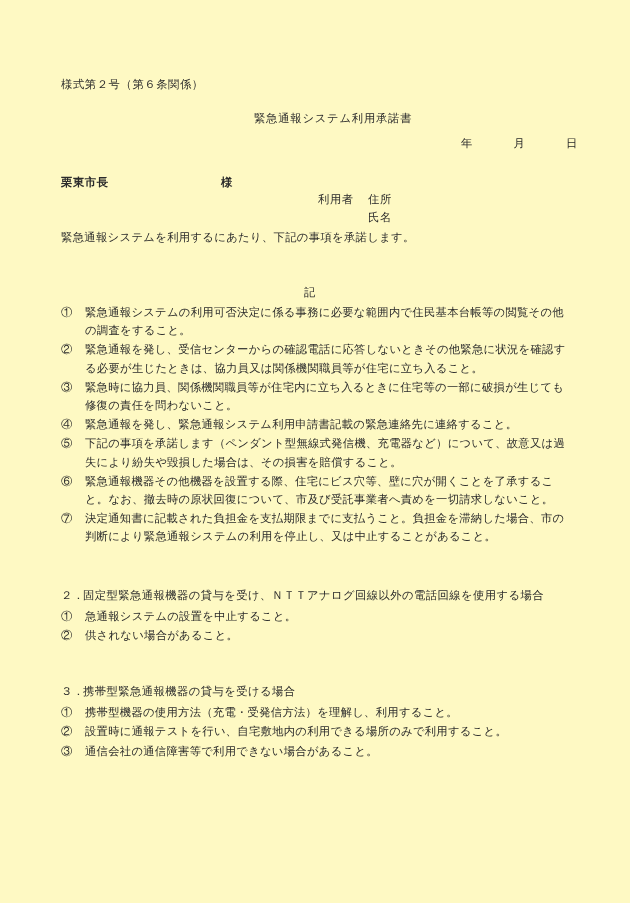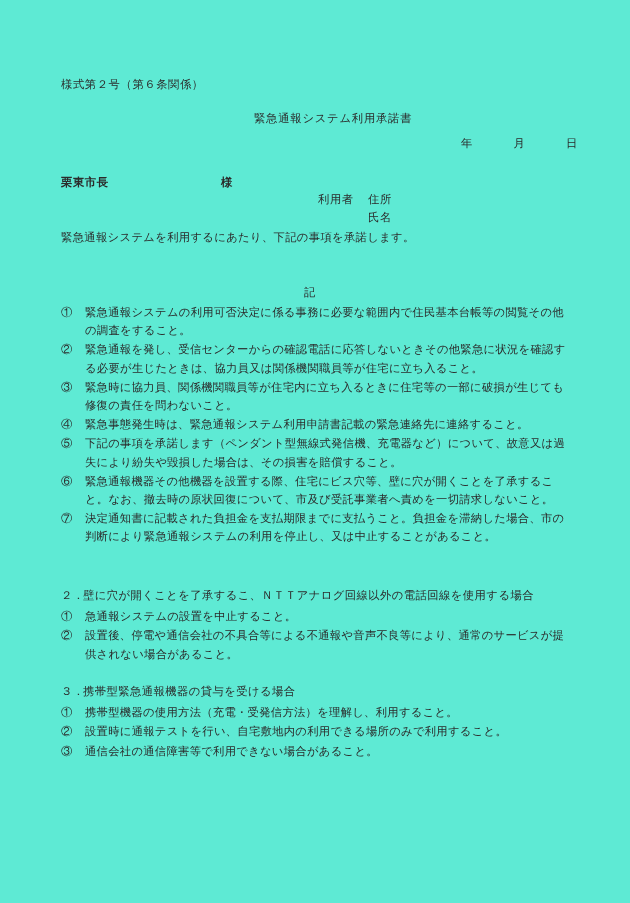--- a/index.html
+++ b/index.html
@@ -9,21 +9,21 @@
     background: #ffffff;
   }
   body {
     font-family: "Liberation Serif", "DejaVu Serif", serif;
     color: #2b2b2b;
   }
   #page {
     position: relative;
     width: 630px;
     height: 903px;
-    background: #5eead4;
+    background: #fef9c3;
     overflow: hidden;
     font-size: 11.3px;
     line-height: 1;
   }
   .row { position: absolute; white-space: nowrap; }
 
   
   .form-no      { left: 61px;  top: 79px;  letter-spacing: 0.6px; }
   .doc-title    { left: 254px; top: 113px; letter-spacing: 0.8px; }
   .date-line    { left: 461px; top: 138px; letter-spacing: 0.5px; }
@@ -124,21 +124,21 @@
     <div class="item">
       <span class="marker">③</span>
       <span class="body">
         <span class="line">緊急時に協力員、関係機関職員等が住宅内に立ち入るときに住宅等の一部に破損が生じても</span>
         <span class="line">修復の責任を問わないこと。</span>
       </span>
     </div>
     <div class="item">
       <span class="marker">④</span>
       <span class="body">
-        <span class="line">緊急事態発生時は、緊急通報システム利用申請書記載の緊急連絡先に連絡すること。</span>
+        <span class="line">緊急通報を発し、緊急通報システム利用申請書記載の緊急連絡先に連絡すること。</span>
       </span>
     </div>
     <div class="item">
       <span class="marker">⑤</span>
       <span class="body">
         <span class="line">下記の事項を承諾します（ペンダント型無線式発信機、充電器など）について、故意又は過</span>
         <span class="line">失により紛失や毀損した場合は、その損害を賠償すること。</span>
       </span>
     </div>
     <div class="item">
@@ -152,32 +152,31 @@
       <span class="marker">⑦</span>
       <span class="body">
         <span class="line">決定通知書に記載された負担金を支払期限までに支払うこと。負担金を滞納した場合、市の</span>
         <span class="line">判断により緊急通報システムの利用を停止し、又は中止することがあること。</span>
       </span>
     </div>
   </div>
 
   <div class="section sec2 lh">
     <div class="sec-head">
-      <span class="num">２．</span><span>壁に穴が開くことを了承するこ、ＮＴＴアナログ回線以外の電話回線を使用する場合</span>
+      <span class="num">２．</span><span>固定型緊急通報機器の貸与を受け、ＮＴＴアナログ回線以外の電話回線を使用する場合</span>
     </div>
     <div class="item">
       <span class="marker">①</span>
       <span class="body">
         <span class="line">急通報システムの設置を中止すること。</span>
       </span>
     </div>
     <div class="item">
       <span class="marker">②</span>
       <span class="body">
-        <span class="line">設置後、停電や通信会社の不具合等による不通報や音声不良等により、通常のサービスが提</span>
         <span class="line">供されない場合があること。</span>
       </span>
     </div>
   </div>
 
   <div class="section sec3 lh">
     <div class="sec-head">
       <span class="num">３．</span><span>携帯型緊急通報機器の貸与を受ける場合</span>
     </div>
     <div class="item">

